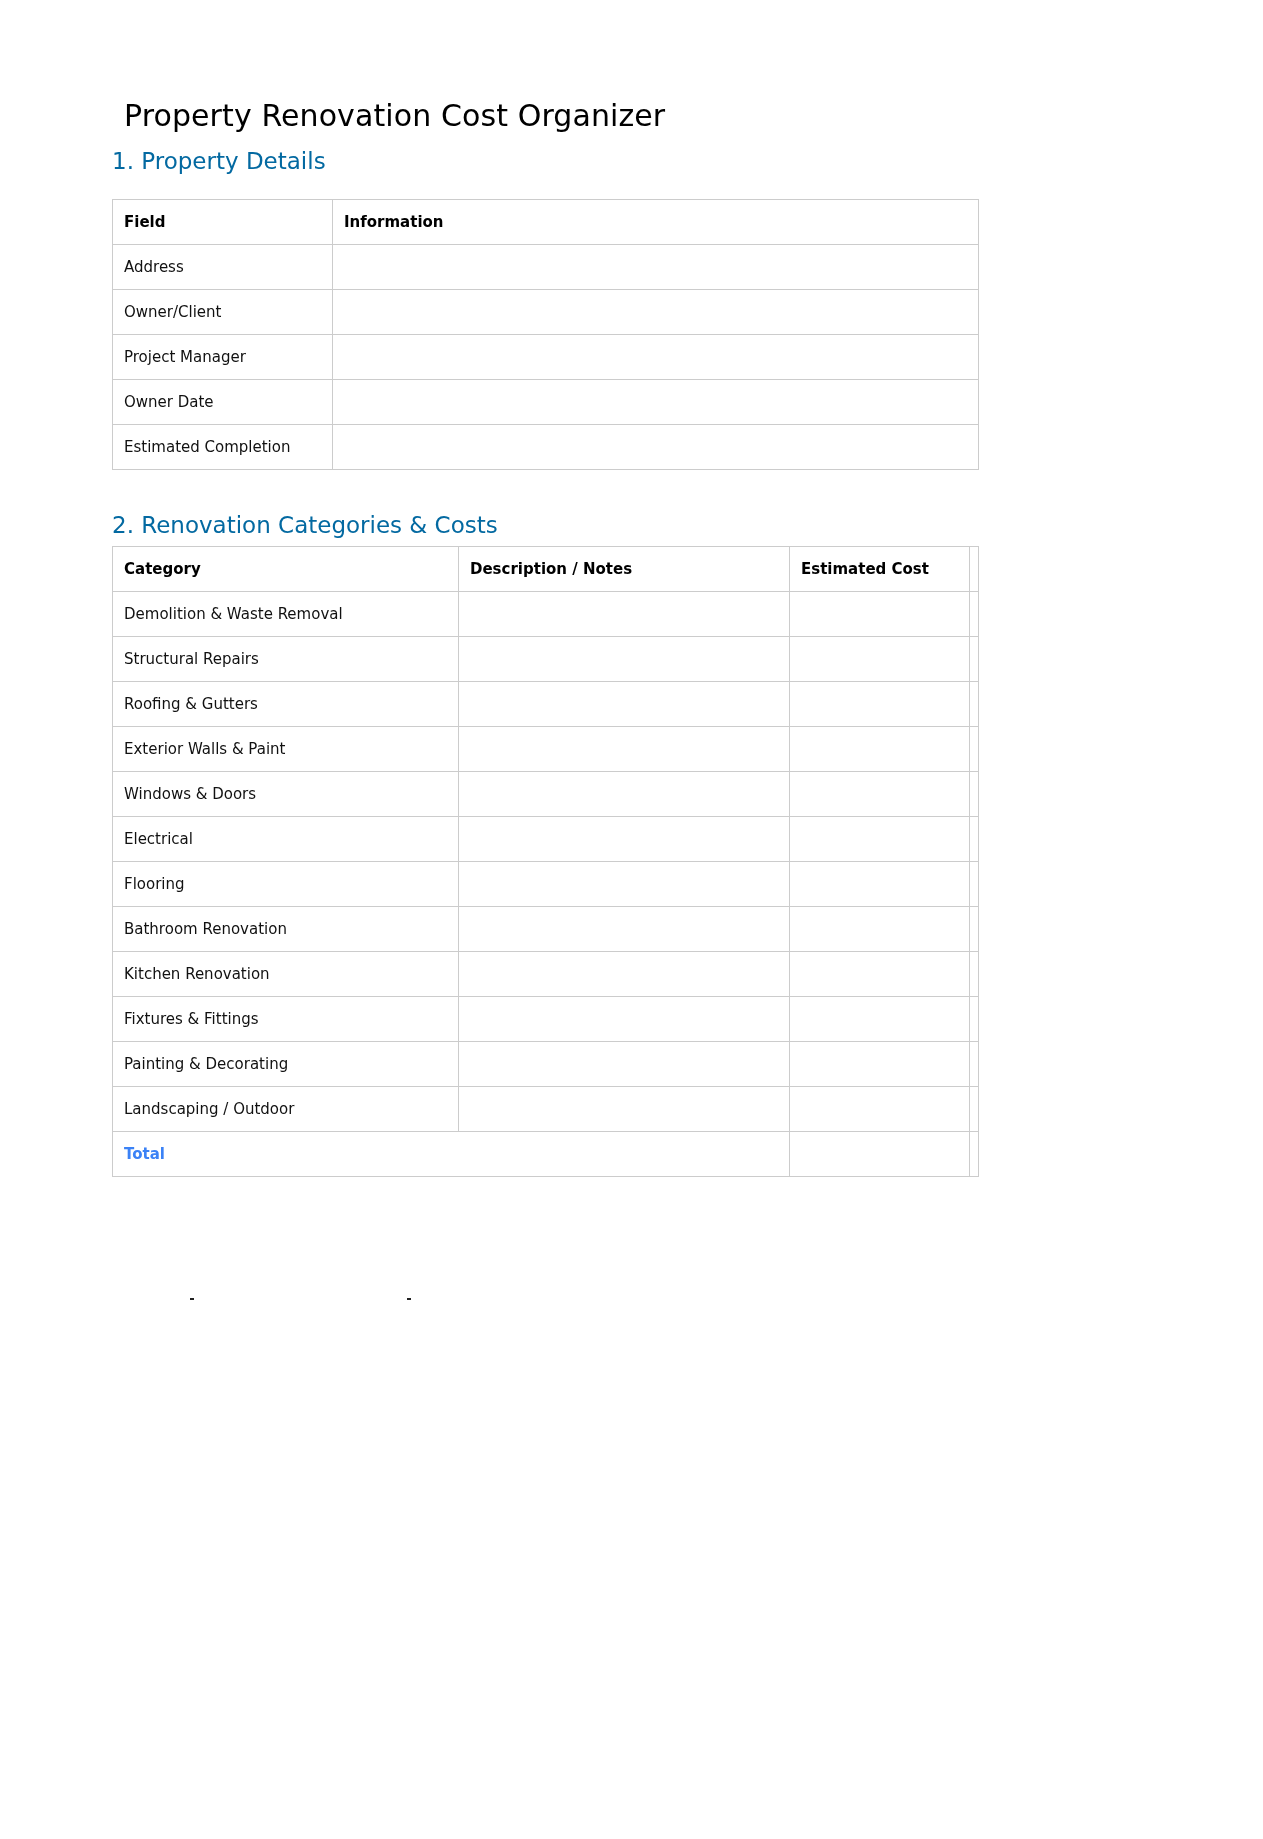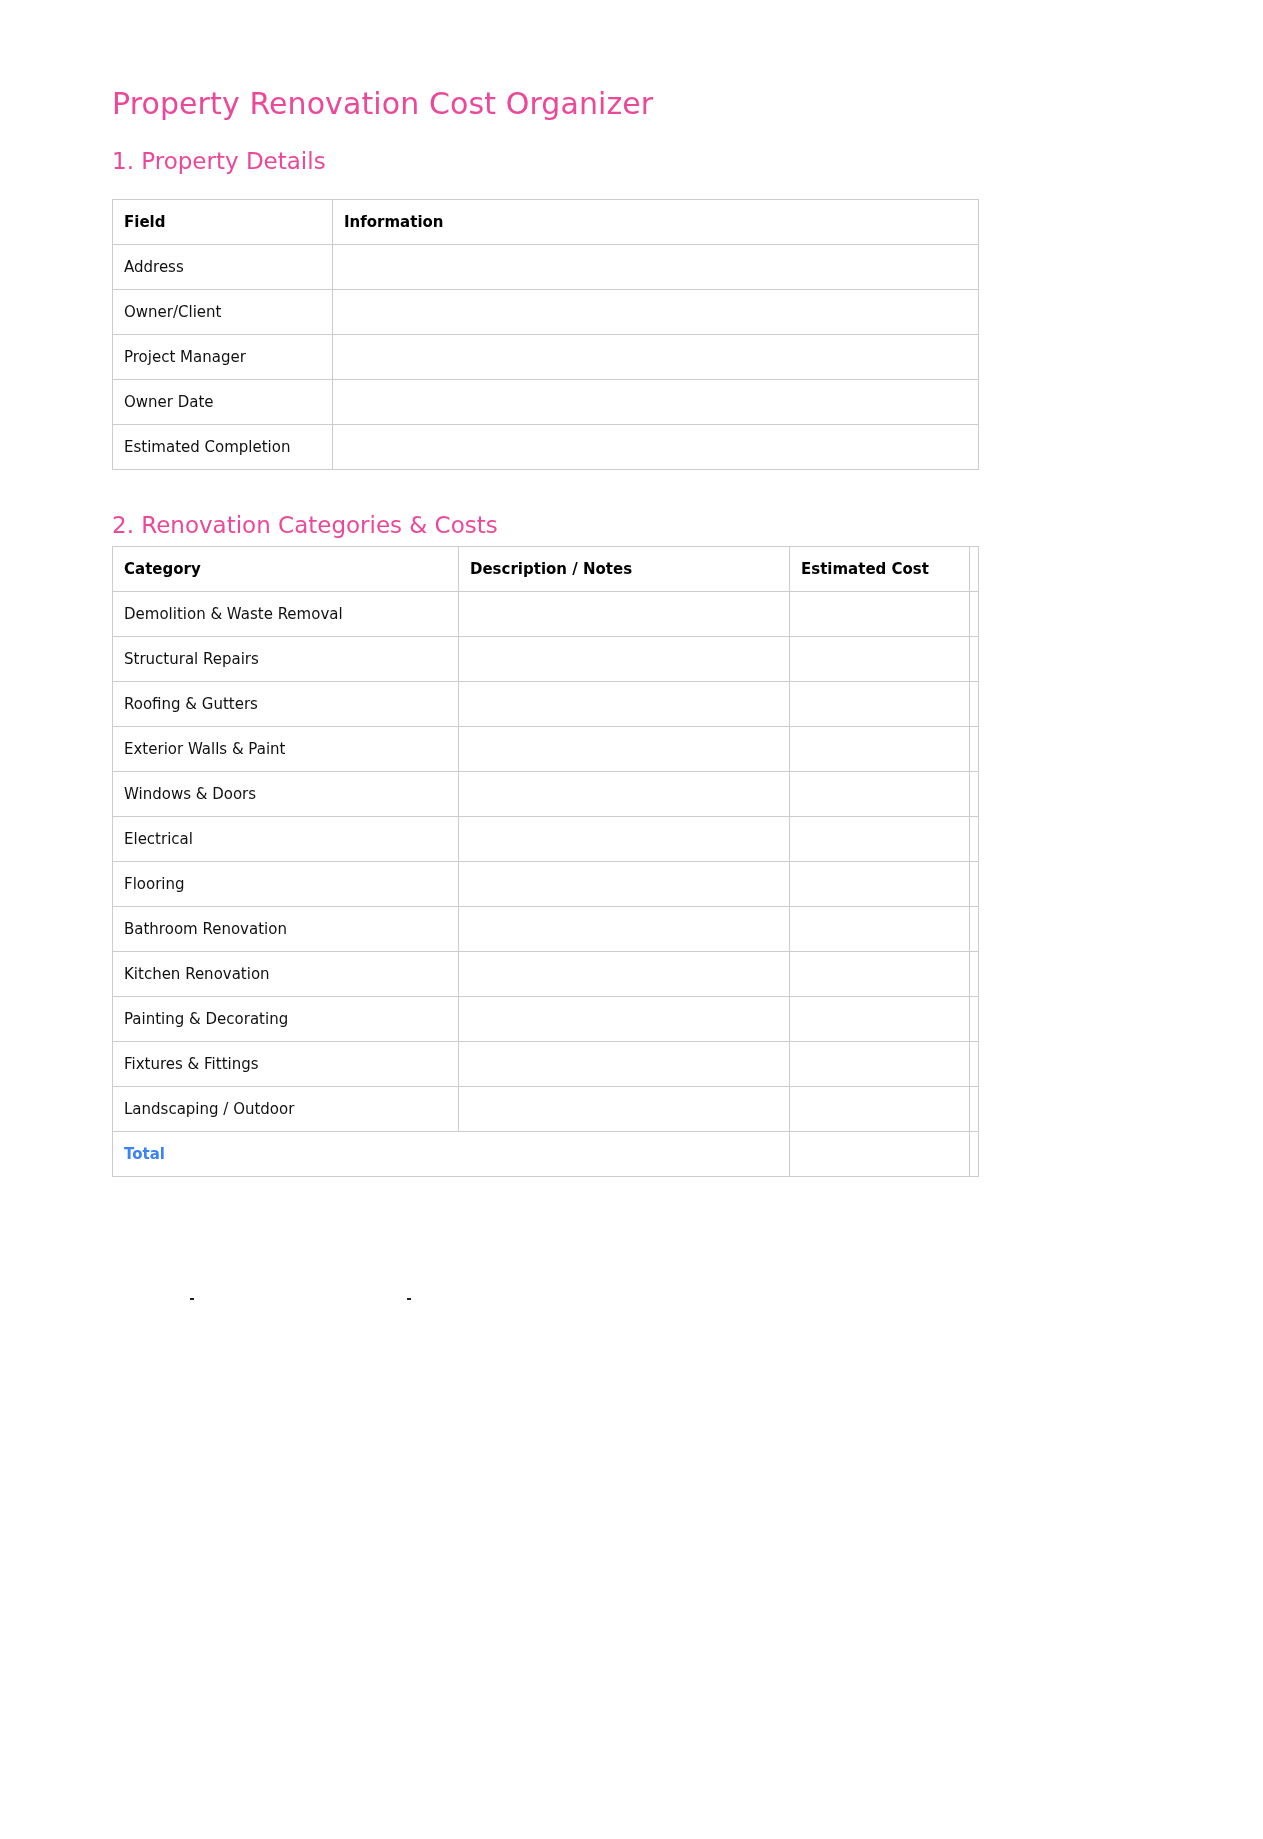--- a/index.html
+++ b/index.html
@@ -3,27 +3,27 @@
   <meta charset="utf-8">
   <style>
     html, body { margin: 0; padding: 0; background: #ffffff; }
     body {
       width: 1263px; height: 1839px; position: relative; overflow: hidden;
       font-family: "DejaVu Sans", "Liberation Sans", sans-serif;
       color: #111111;
     }
     .page { position: absolute; left: 112px; top: 0; width: 1039px; }
     h1 {
-      position: absolute; left: 0; top: 86px; margin: 0;
-      font-size: 30px; font-weight: normal; letter-spacing: 0.1px; color: #ec4899;
+      position: absolute; left: 0; top: 86px; margin: 12px;
+      font-size: 30px; font-weight: normal; letter-spacing: 0.1px; color: #000000;
       white-space: nowrap;
     }
     h2 {
       position: absolute; left: 0; margin: 0;
-      font-size: 23px; font-weight: normal; color: #ec4899; white-space: nowrap;
+      font-size: 23px; font-weight: normal; color: #0369a1; white-space: nowrap;
     }
     #h2-details { top: 148px; }
     #h2-costs { top: 512px; }
     table {
       position: absolute; left: 0; width: 867px;
       border-collapse: collapse; table-layout: fixed;
       font-size: 15px;
     }
     #details-table { top: 199px; }
     #costs-table { top: 546px; }
@@ -144,27 +144,27 @@
           <td></td>
           <td></td>
         </tr>
         <tr>
           <td>Kitchen Renovation</td>
           <td></td>
           <td></td>
           <td></td>
         </tr>
         <tr>
-          <td>Painting &amp; Decorating</td>
+          <td>Fixtures &amp; Fittings</td>
           <td></td>
           <td></td>
           <td></td>
         </tr>
         <tr>
-          <td>Fixtures &amp; Fittings</td>
+          <td>Painting &amp; Decorating</td>
           <td></td>
           <td></td>
           <td></td>
         </tr>
         <tr>
           <td>Landscaping / Outdoor</td>
           <td></td>
           <td></td>
           <td></td>
         </tr>

